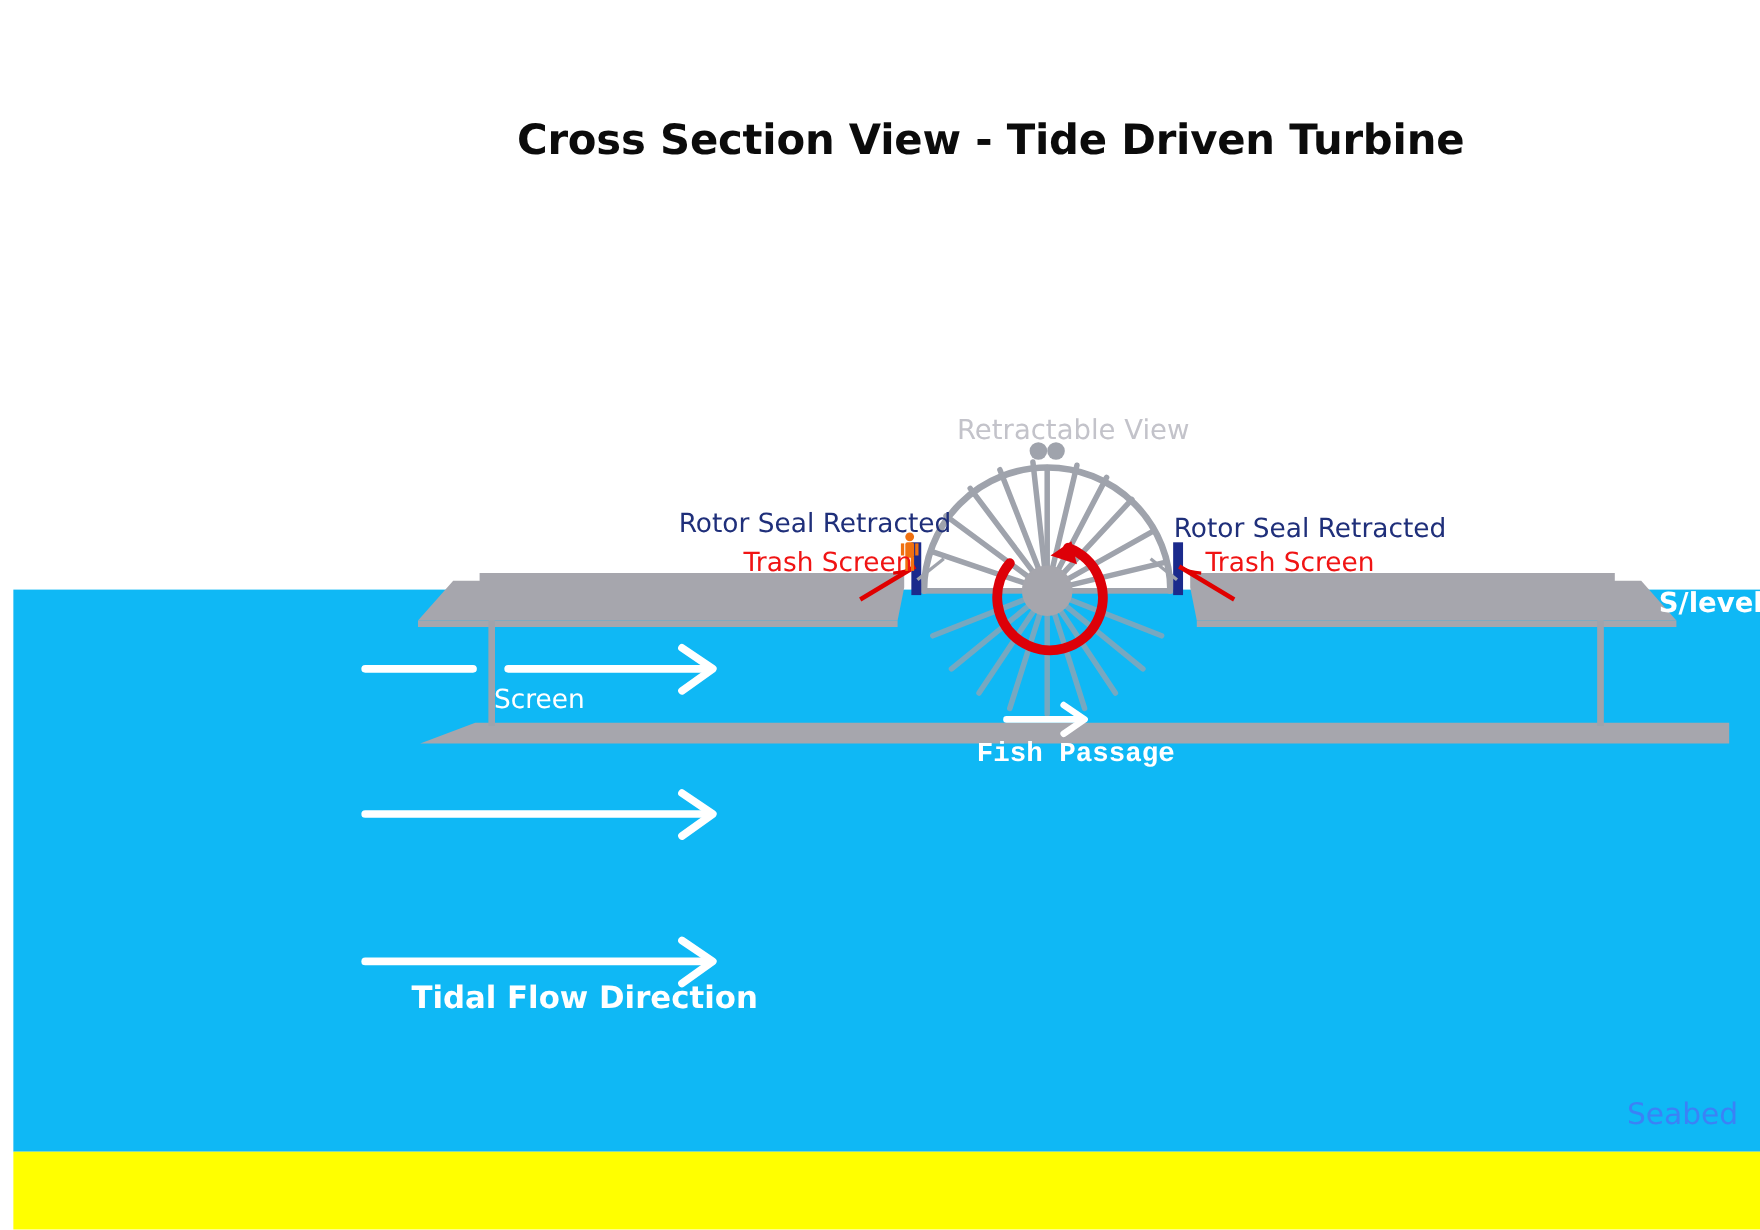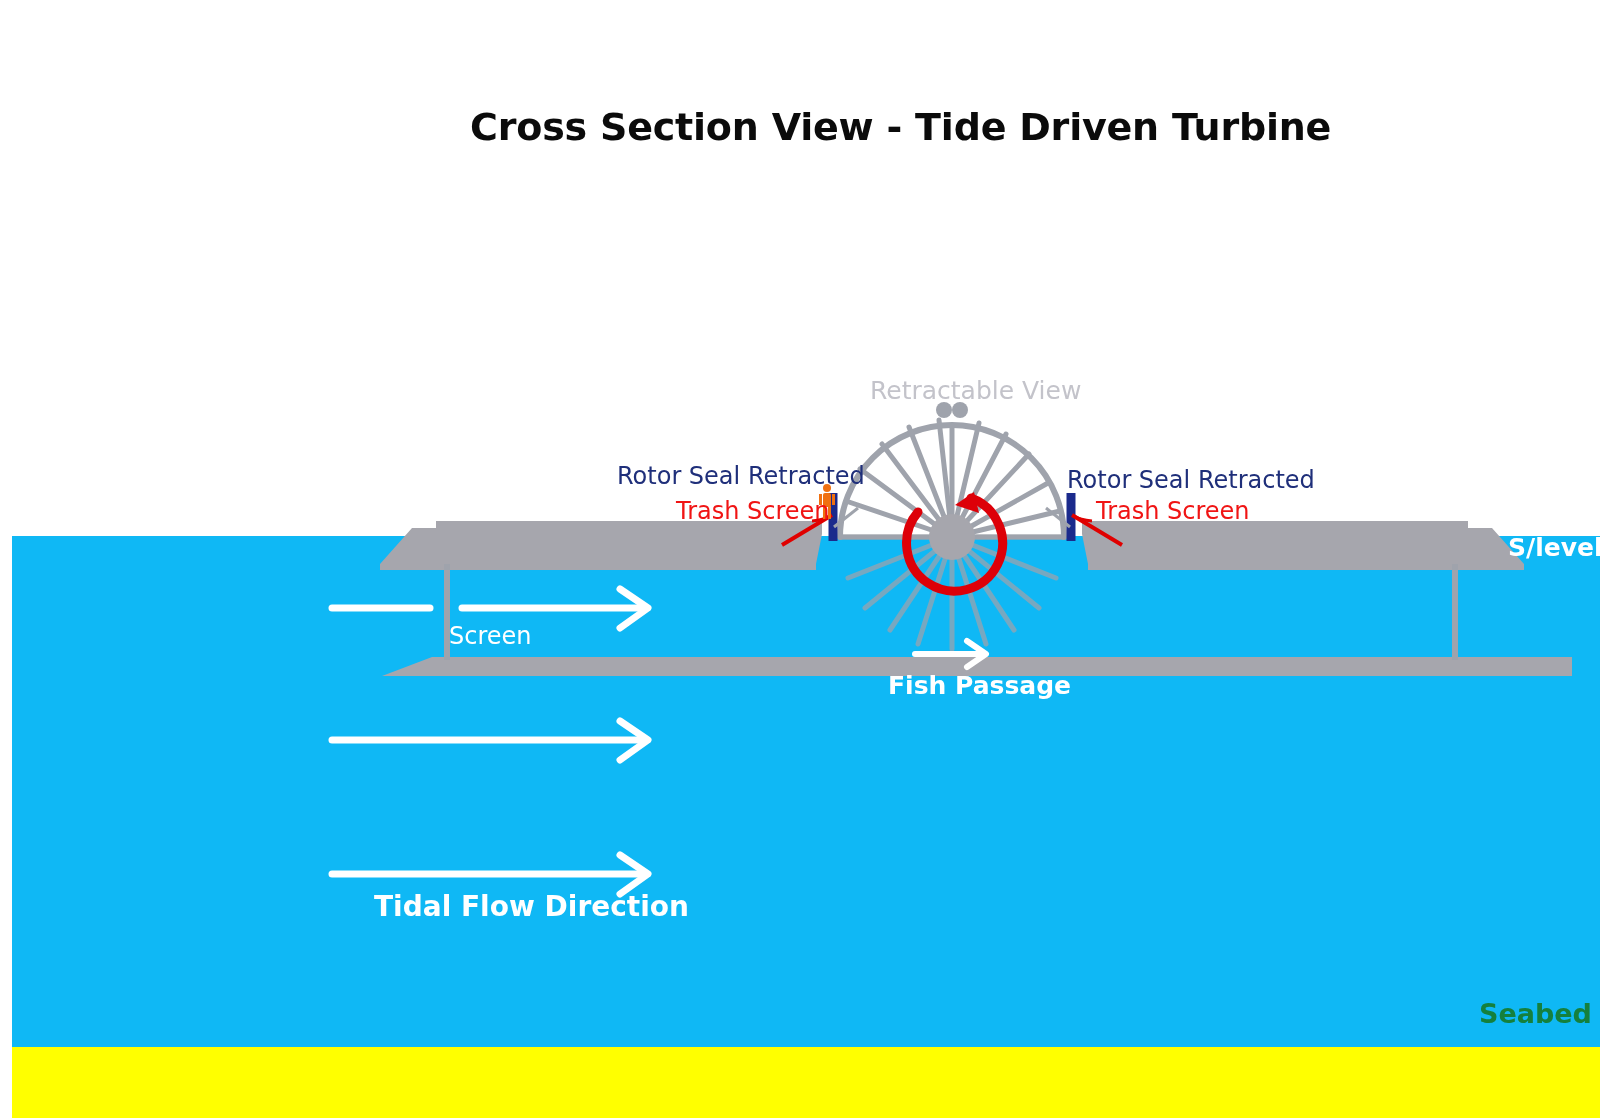--- a/index.html
+++ b/index.html
@@ -84,34 +84,35 @@
     font-size: 24px;
     font-weight: normal;
     color: #ffffff;
   }
   .lbl-fish {
     left: 876px;
     top: 673px;
     font-size: 25px;
     font-weight: bold;
     color: #ffffff;
+    font-family: Liberation Mono, monospace;
   }
   .lbl-tidal {
     left: 362px;
     top: 893px;
     font-size: 28px;
     font-weight: bold;
     color: #ffffff;
   }
   .lbl-seabed {
     left: 1467px;
     top: 1000px;
     font-size: 27px;
-    font-weight: bold;
-    color: #15803d;
+    font-weight: normal;
+    color: #3b82f6;
   }
 </style>
 </head>
 <body>
 
 <div id="stage">
 
   <svg id="scene" viewBox="0 0 1600 1118">
 
     <rect x="0" y="536" width="1600" height="511" fill="#0FB8F5"></rect>

